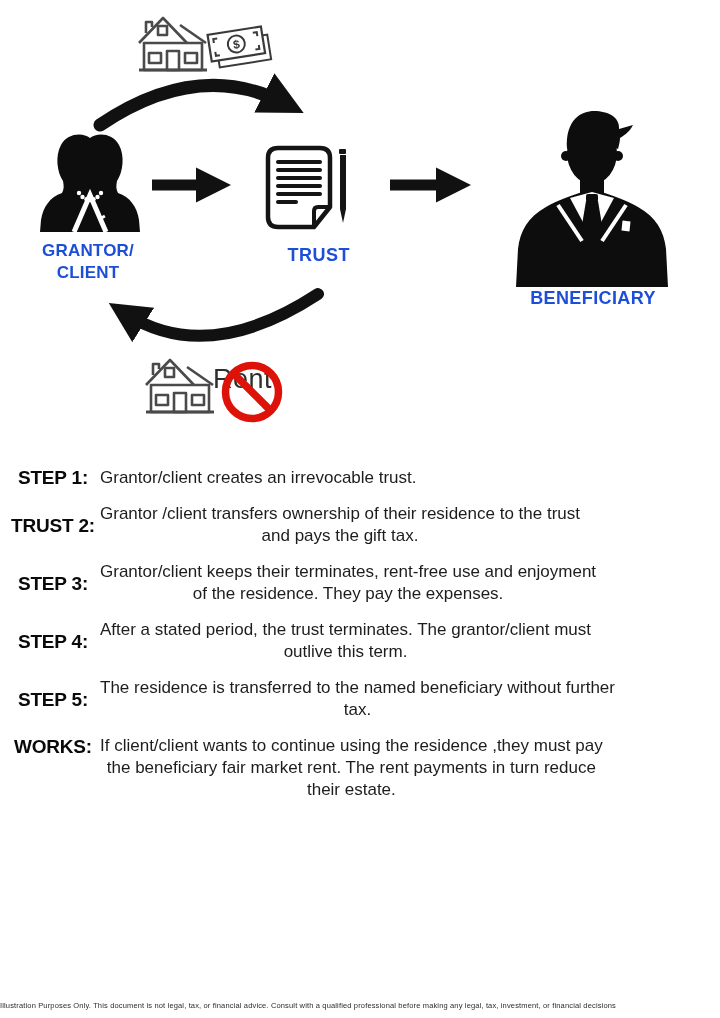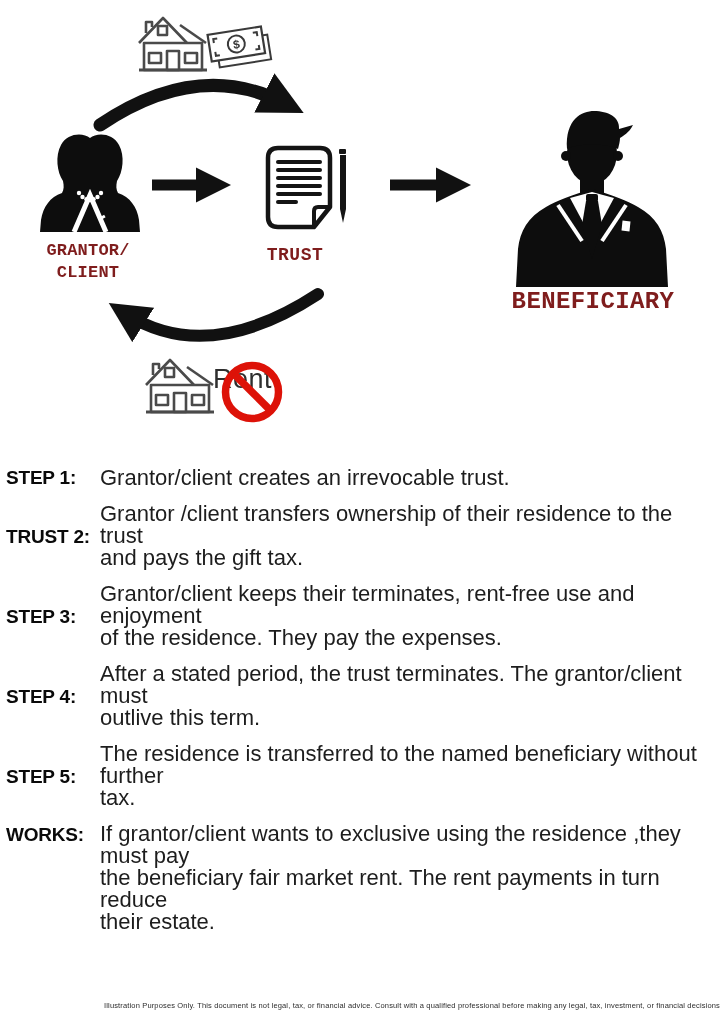--- a/index.html
+++ b/index.html
@@ -23,46 +23,46 @@
   .title{
     position:relative;z-index:2;
     font-family:"Liberation Serif",serif;font-weight:700;
     font-size:30px;line-height:38px;letter-spacing:0.6px;
     color:#f3efff;text-align:center;white-space:pre-line;
   }
   
   .diagram{position:relative;height:456px;}
   .abs{position:absolute;}
   .node-label{
-    font-weight:700;color:#7f1d1d;text-align:center;white-space:pre-line;font-family:Liberation Mono, monospace;
+    font-weight:700;color:#1d4ed8;text-align:center;white-space:pre-line;
   }
   .grantor-label{left:18px;top:240px;width:140px;font-size:17px;line-height:22px;letter-spacing:0.2px;}
-  .trust-label{left:250px;top:245px;width:90px;font-size:18px;letter-spacing:0.5px;}
-  .beneficiary-label{left:505px;top:288px;width:176px;font-size:24px;letter-spacing:0.4px;}
+  .trust-label{left:260px;top:245px;width:90px;font-size:18px;letter-spacing:0.5px;text-align:right;}
+  .beneficiary-label{left:505px;top:288px;width:176px;font-size:18px;letter-spacing:0.4px;}
   .rent-text{
     left:213px;top:364px;z-index:1;
     font-size:27px;color:#2e2e2e;letter-spacing:0.5px;
   }
   .nosign{z-index:2;}
   
-  .steps{padding:10px 14px 0 6px;}
+  .steps{padding:10px 14px 0 6px;text-align:center;}
   .step-row{display:flex;align-items:center;margin-bottom:14px;}
   .step-row.top-align{align-items:flex-start;}
   .step-label{
     flex:none;width:94px;font-weight:700;font-size:19px;
     color:#0a0a0a;letter-spacing:-0.2px;line-height:23px;
   }
   .step-text{
-    font-size:22px;line-height:22px;color:#1d1d1d;
+    font-size:17px;line-height:22px;color:#1d1d1d;
     white-space:pre-line;max-width:612px;
   }
   
   .disclaimer{
     position:absolute;left:0;right:0;bottom:8px;
-    text-align:right;font-size:7.5px;letter-spacing:0.15px;color:#2d2d2d;
+    text-align:left;font-size:7.5px;letter-spacing:0.15px;color:#2d2d2d;
   }
 </style>
 </head>
 <body>
 
 <div class="page">
 
 
   <div class="diagram">
 
@@ -239,21 +239,21 @@
       <div class="step-text">After a stated period, the trust terminates. The grantor/client must
 outlive this term.</div>
     </div>
     <div class="step-row">
       <div class="step-label">STEP 5:</div>
       <div class="step-text">The residence is transferred to the named beneficiary without further
 tax.</div>
     </div>
     <div class="step-row top-align">
       <div class="step-label">WORKS:</div>
-      <div class="step-text">If grantor/client wants to exclusive using the residence ,they must pay
+      <div class="step-text">If client/client wants to continue using the residence ,they must pay
 the beneficiary fair market rent. The rent payments in turn reduce
 their estate.</div>
     </div>
   </div>
 
   <div class="disclaimer">Illustration Purposes Only. This document is not legal, tax, or financial advice. Consult with a qualified professional before making any legal, tax, investment, or financial decisions</div>
 
 </div>
 
 </body></html>

